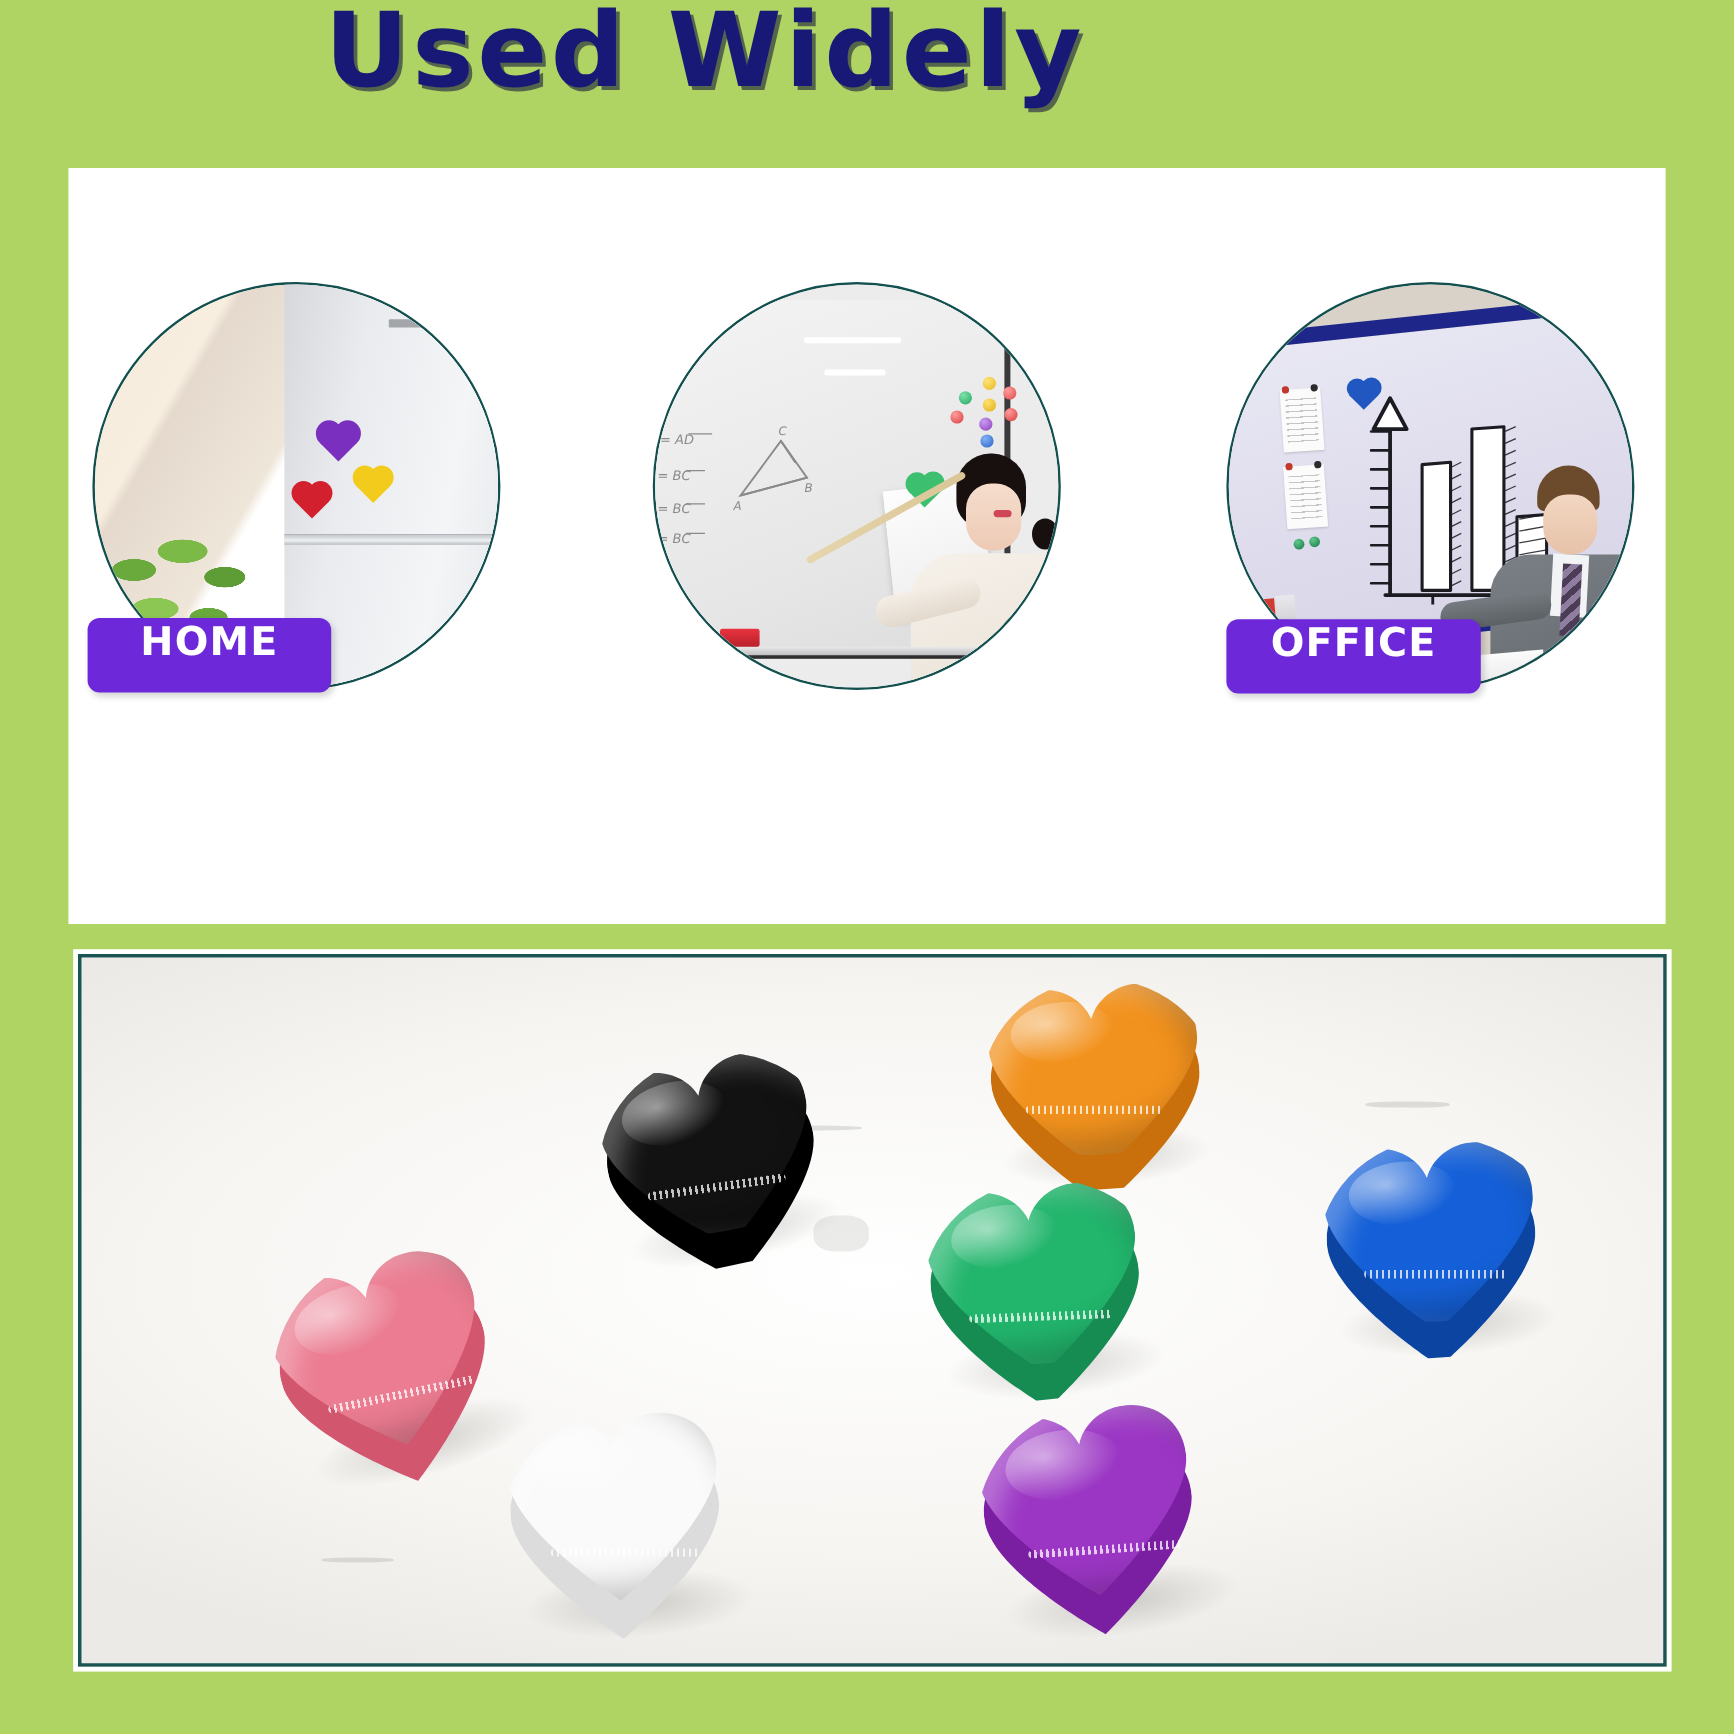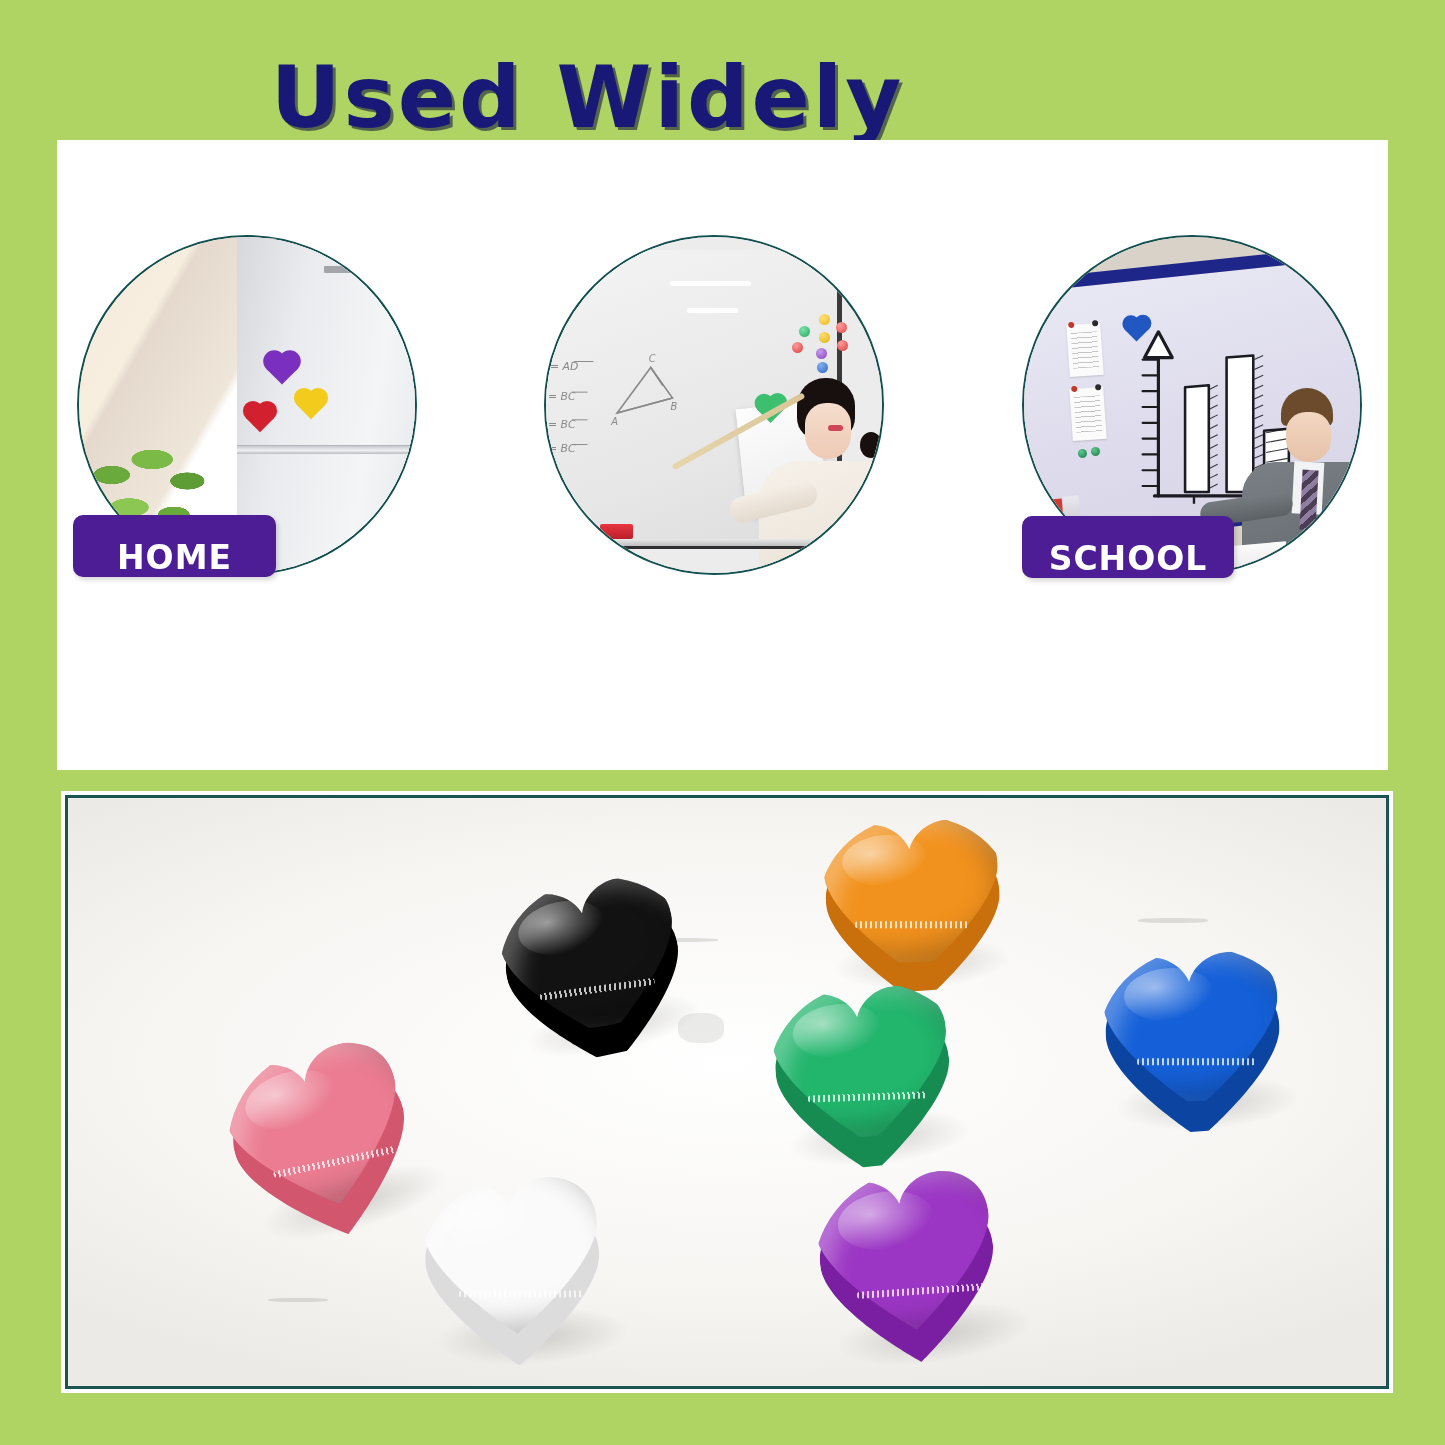--- a/index.html
+++ b/index.html
@@ -18,21 +18,21 @@
     background: #AFD464;
   }
 
   
   .title-band {
     position: absolute;
     left: 0; top: 0;
     width: 1175px;
     height: 140px;
     display: flex;
-    align-items: flex-end;
+    align-items: flex-start;
     justify-content: center;
   }
   .title-text {
     font-family: "DejaVu Sans", sans-serif;
     font-size: 86px;
     font-weight: 700;
     letter-spacing: 3px;
     color: #181877;
     text-shadow: 3px 3px 0 rgba(10,10,55,0.55);
     line-height: 1;
@@ -341,24 +341,24 @@
     position: absolute; left: 38%; bottom: -3%;
     width: 40%; height: 36px;
     background: linear-gradient(#fbfbfb, #e4e4e6);
     transform: skewY(-5deg);
   }
 
   
   .badge {
     position: absolute;
     height: 62px;
-    background: #4c1d95;
+    background: #6d28d9;
     border-radius: 10px;
     display: flex;
-    align-items: flex-end;
+    align-items: flex-start;
     justify-content: center;
     box-shadow: 2px 3px 5px rgba(0,0,0,.16);
   }
   .badge-label {
     color: #ffffff;
     font-family: "DejaVu Sans", sans-serif;
     font-weight: 700;
     font-size: 33px;
     letter-spacing: 1px;
     white-space: nowrap;
@@ -565,21 +565,21 @@
         </div>
         <div class="office-ledge"></div>
       </div>
     </div>
   </div>
 
   <div class="badge badge-home">
     <span class="badge-label">HOME</span>
   </div>
   <div class="badge badge-office">
-    <span class="badge-label">SCHOOL</span>
+    <span class="badge-label">OFFICE</span>
   </div>
 
   <div class="product-panel">
     <div class="product-surface"></div>
     <div class="scuff" style="left:560px; top:140px; width:90px; height:4px;"></div>
     <div class="scuff" style="left:610px; top:215px; width:46px; height:30px; background:rgba(150,148,142,.18);"></div>
     <div class="scuff" style="left:1070px; top:120px; width:70px; height:5px;"></div>
     <div class="scuff" style="left:200px; top:500px; width:60px; height:4px;"></div>
     <div id="product-magnets">
         <div class="pmag" style="left: 430px; top: 80px; width: 200px; height: 172px; transform: rotate(-12deg); --c: #121212; --cd: #000000;">

